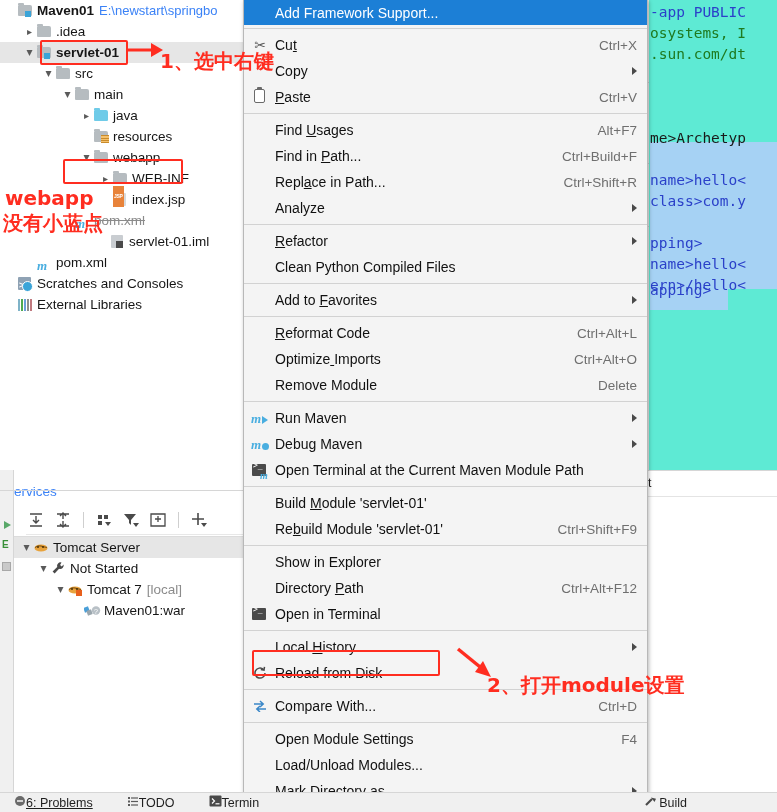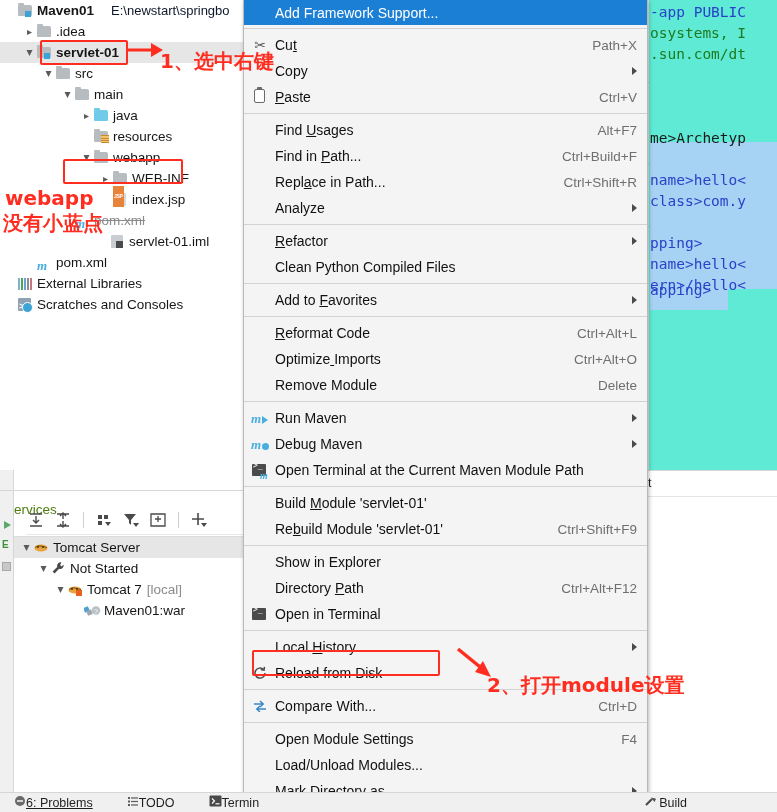--- a/index.html
+++ b/index.html
@@ -14,21 +14,21 @@
 
   
   #project-panel{position:absolute;left:0;top:0;width:250px;height:470px;background:#fff;}
   .tree-row{position:relative;height:21px;line-height:21px;white-space:nowrap;padding-left:4px;display:flex;align-items:center;}
   .tree-row.sel{background:#e6e6e6;}
   .arrow{width:13px;flex:0 0 13px;text-align:center;color:#5a5a5a;font-size:10px;line-height:21px;}
   .arrow.none{visibility:hidden;}
   .ico{width:17px;flex:0 0 17px;height:21px;position:relative;margin-right:3px;}
   .lbl{font-size:13.5px;color:#161616;}
   .lbl.b{font-weight:bold;}
-  .lbl.path{color:#0f172a;font-weight:normal;font-size:13px;margin-left:17px;}
+  .lbl.path{color:#3b82f6;font-weight:normal;font-size:13px;margin-left:5px;}
   .lbl.dim{color:#8b8b8b;}
   .lbl.strike{color:#8b8b8b;text-decoration:line-through;}
 
   
   .f-folder{position:absolute;left:1px;top:5px;width:14px;height:11px;background:#b6bcc0;border-radius:1px 2px 1px 1px;}
   .f-folder:after{content:"";position:absolute;left:0;top:-2px;width:6px;height:2px;background:#b6bcc0;border-radius:1px 1px 0 0;}
   .f-blue .f-folder{background:#6fcbe8;}
   .f-blue .f-folder:after{background:#6fcbe8;}
   .badge-blue{position:absolute;left:8px;top:11px;width:6px;height:6px;background:#3aa4d8;}
   .badge-res{position:absolute;left:8px;top:9px;width:8px;height:8px;background:#f5c16c;border-top:1px solid #c98b2b;}
@@ -68,21 +68,21 @@
   .k-txt{color:#1a1a1a;}
   .k-str{color:#1f7a1f;}
   .hl{position:absolute;background:#a6d2f4;}
   .gmark{position:absolute;left:0;width:9px;height:1px;background:#c9c9c9;}
   .garrow{position:absolute;left:1px;width:0;height:0;border-left:5px solid #6e6e6e;border-top:4px solid transparent;border-bottom:4px solid transparent;}
 
   
   #services{position:absolute;left:0;top:470px;width:250px;height:322px;background:#fff;}
   #svc-strip{position:absolute;left:0;top:0;width:14px;height:322px;background:#f0f0f0;border-right:1px solid #d6d6d6;}
   .svc-strip-ico{position:absolute;left:2px;width:10px;height:10px;}
-  #svc-head{position:absolute;left:14px;top:10px;right:0;height:24px;line-height:24px;font-size:13.5px;color:#4d7c0f;padding-left:0;margin-top:18px;}
+  #svc-head{position:absolute;left:14px;top:10px;right:0;height:24px;line-height:24px;font-size:13.5px;color:#3b82f6;padding-left:0;}
   #svc-toolbar{position:absolute;left:26px;top:36px;right:0;height:28px;display:flex;align-items:center;gap:7px;}
   .tb{width:20px;height:20px;position:relative;}
   .tb-sep{width:1px;height:16px;background:#cfcfcf;margin:0 3px;}
   .svc-row{position:relative;height:21px;line-height:21px;display:flex;align-items:center;white-space:nowrap;}
   .svc-row.sel{background:#e6e6e6;}
   #svc-tree{position:absolute;left:14px;top:66px;right:0;bottom:0;border-top:1px solid #dcdcdc;}
 
   
   #statusbar{position:absolute;left:0;top:792px;width:777px;height:20px;background:#f0f0f0;border-top:1px solid #d6d6d6;
              display:flex;align-items:center;font-size:12.5px;color:#1f1f1f;}
@@ -216,36 +216,36 @@
         <div class="tree-row" style="padding-left: 23px;">
           <span class="arrow none">▸</span>
           <span class="ico">
             <span class="m-ico">m</span>
           </span>
           <span class="lbl">pom.xml</span>
         </div>
         <div class="tree-row" style="padding-left: 4px;">
           <span class="arrow none">▸</span>
           <span class="ico">
+            <span class="scr-ico"></span>
+          </span>
+          <span class="lbl">Scratches and Consoles</span>
+        </div>
+        <div class="tree-row" style="padding-left: 4px;">
+          <span class="arrow none">▸</span>
+          <span class="ico">
             <span class="lib-ico">
               <i></i>
               <i></i>
               <i></i>
               <i></i>
               <i></i>
             </span>
           </span>
           <span class="lbl">External Libraries</span>
-        </div>
-        <div class="tree-row" style="padding-left: 4px;">
-          <span class="arrow none">▸</span>
-          <span class="ico">
-            <span class="scr-ico"></span>
-          </span>
-          <span class="lbl">Scratches and Consoles</span>
         </div>
       </div>
   </div>
 
   <div id="editor">
     <div class="gutter"></div>
     <div class="gmark" style="top:1px;background:#1c7fd6;height:12px;left:0;width:7px;"></div>
     <div class="gmark" style="top:82px;"></div>
     <div class="gmark" style="top:163px;"></div>
     <div class="gmark" style="top:226px;"></div>
@@ -389,21 +389,21 @@
         <span class="mlbl">Add Framework Support...</span>
         <span class="spacer"></span>
       </div>
       <div class="msep"></div>
       <div class="mi">
         <span class="mico">
           <span class="ico-scissors">✂</span>
         </span>
         <span class="mlbl">Cu<span class="u">t</span></span>
         <span class="spacer"></span>
-        <span class="accel">Path+X</span>
+        <span class="accel">Ctrl+X</span>
       </div>
       <div class="mi">
         <span class="mico"></span>
         <span class="mlbl">Copy</span>
         <span class="spacer"></span>
         <span class="submenu"></span>
       </div>
       <div class="mi">
         <span class="mico">
           <span class="ico-paste"></span>

